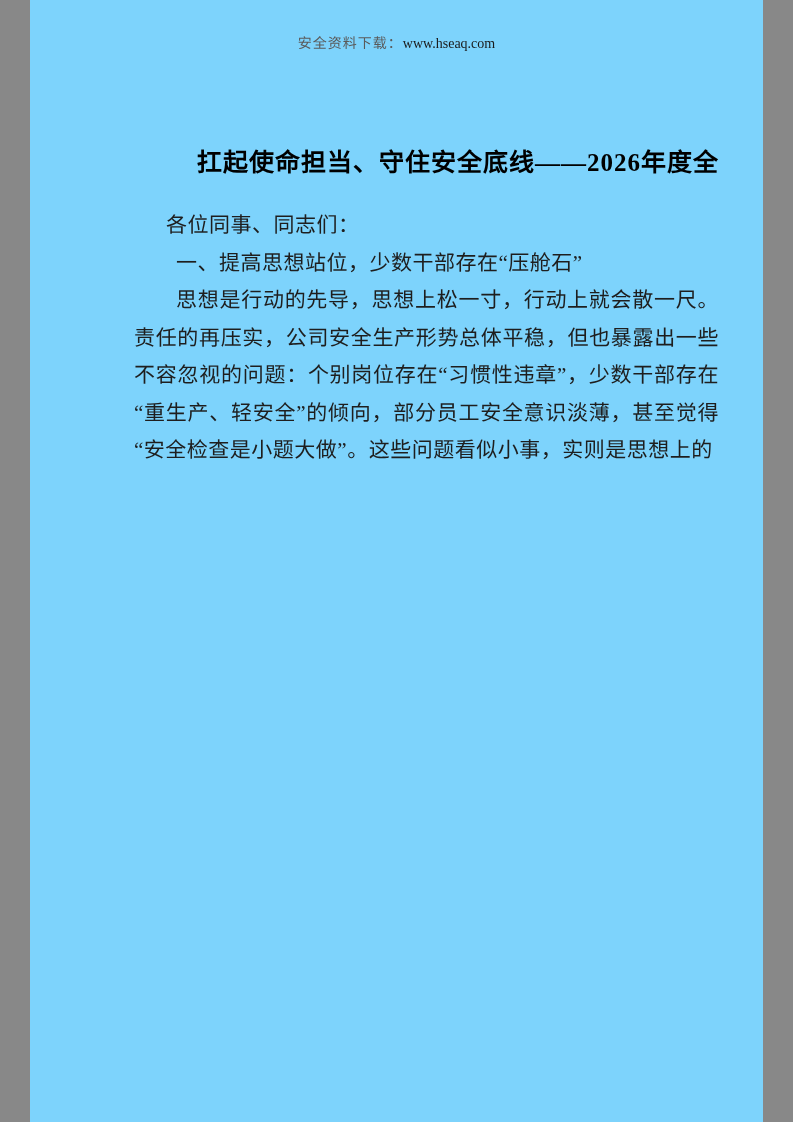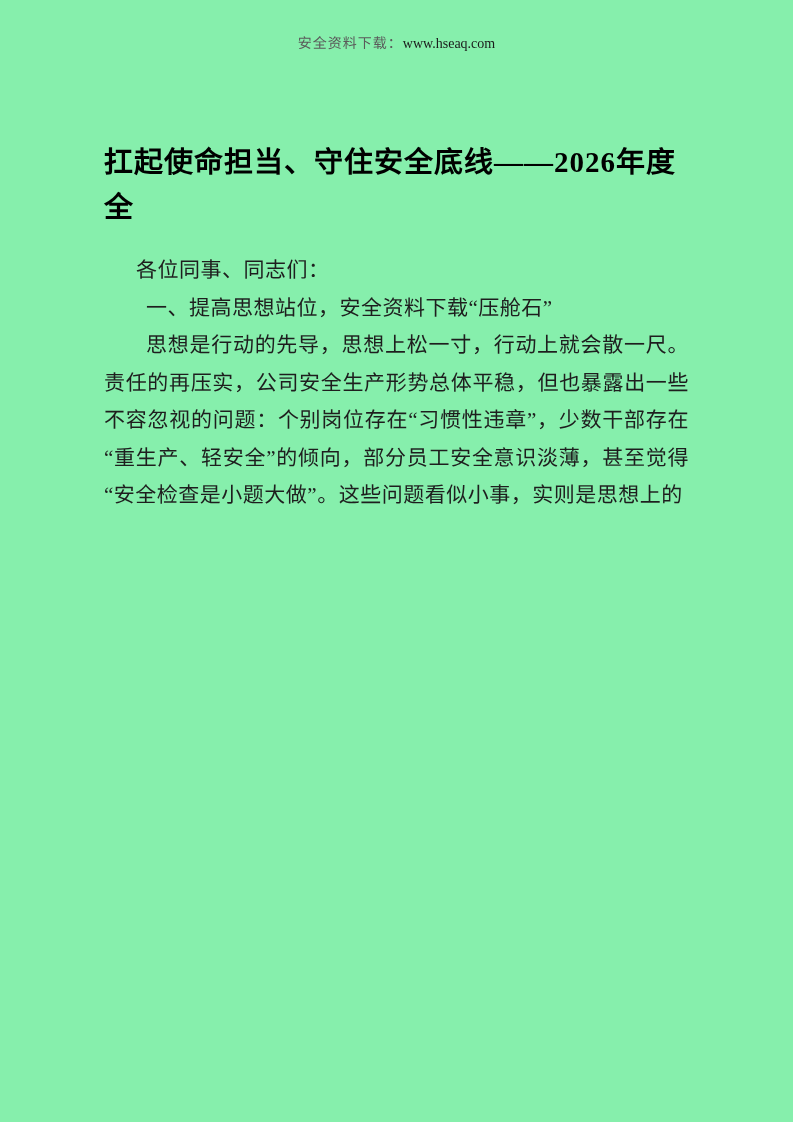--- a/index.html
+++ b/index.html
@@ -1,22 +1,22 @@
 <!DOCTYPE html>
 <html lang="zh-CN"><head>
 <meta charset="utf-8">
 <style>
   * { margin: 0; padding: 0; box-sizing: border-box; }
   html, body { background: #888; }
   .page {
     position: relative;
-    width: 793px;
+    width: 733px;
     height: 1122px;
     margin: 0 auto;
-    background: #86efac;
+    background: #7dd3fc;
     font-family: "Liberation Serif", "DejaVu Serif", serif;
     color: #212121;
     overflow: hidden;
   }
   .doc-header {
     position: absolute;
     top: 34px;
     left: 0;
     width: 100%;
     text-align: center;
@@ -26,23 +26,23 @@
   }
   .doc-header .hdr-label { color: #5a5a5a; }
   .doc-header .hdr-url   { color: #1a1a1a; letter-spacing: 0; }
   .content {
     position: absolute;
     top: 140px;
     left: 104px;
     width: 585px;
   }
   .doc-title {
-    text-align: left;
+    text-align: right;
     font-weight: bold;
-    font-size: 29px;
+    font-size: 25px;
     line-height: 45px;
     color: #000000;
     letter-spacing: 1px;
   }
   .body-text {
     margin-top: 22px;
     font-size: 21px;
     line-height: 37.5px;
     text-align: justify;
     color: #1e1e1e;
@@ -61,19 +61,19 @@
   </div>
 
   <div class="content">
 
     <div class="doc-title">
       <div>扛起使命担当、守住安全底线——2026年度全</div>
     </div>
 
     <div class="body-text">
       <p class="para no-indent">各位同事、同志们：</p>
-      <p class="para">一、提高思想站位，安全资料下载“压舱石”</p>
+      <p class="para">一、提高思想站位，少数干部存在“压舱石”</p>
       <p class="para">思想是行动的先导，思想上松一寸，行动上就会散一尺。责任的再压实，公司安全生产形势总体平稳，但也暴露出一些不容忽视的问题：个别岗位存在“习惯性违章”，少数干部存在“重生产、轻安全”的倾向，部分员工安全意识淡薄，甚至觉得“安全检查是小题大做”。这些问题看似小事，实则是思想上的</p>
     </div>
 
   </div>
 
 </div>
 
 </body></html>

